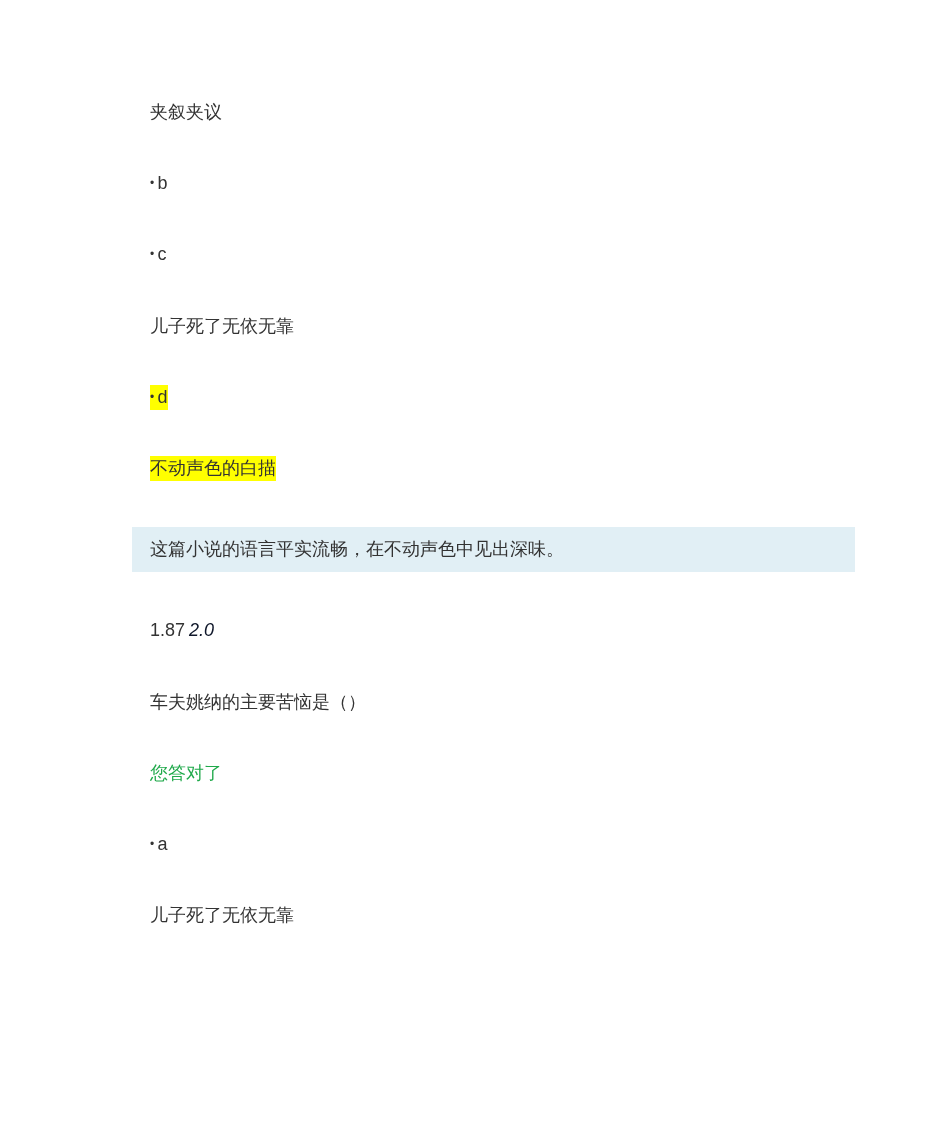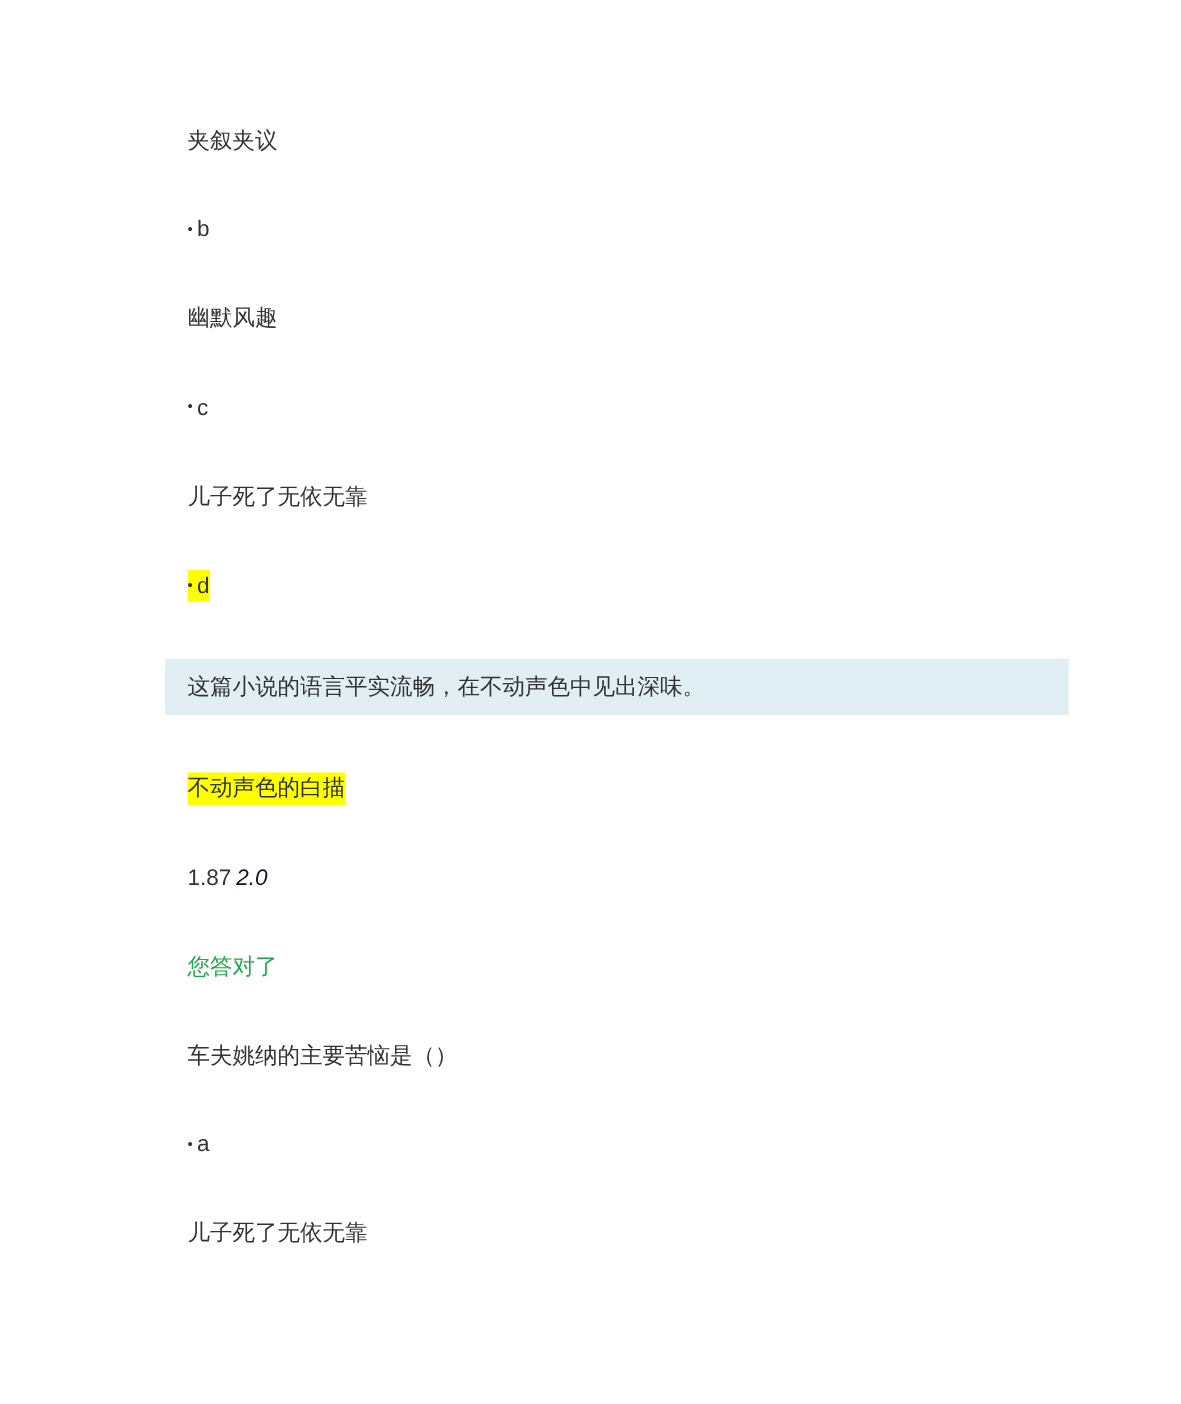--- a/index.html
+++ b/index.html
@@ -55,54 +55,51 @@
 <div class="page">
 
   <div class="block">
     <span>夹叙夹议</span>
   </div>
 
   <div class="block bullet">
     <span>b</span>
   </div>
 
-  <div class="block">
-    <span>幽默风趣</span>
-  </div>
 
   <div class="block bullet">
     <span>c</span>
   </div>
 
   <div class="block">
     <span>儿子死了无依无靠</span>
   </div>
 
   <div class="block">
     <span class="highlight bullet"><span>d</span></span>
   </div>
 
+  <div class="block">
+    <span class="highlight">不动声色的白描</span>
+  </div>
+
   <div class="block explain">
     <span>这篇小说的语言平实流畅，在不动声色中见出深味。</span>
-  </div>
-
-  <div class="block">
-    <span class="highlight">不动声色的白描</span>
   </div>
 
   <div class="block qnum">
     <span>1.87</span><span class="score">2.0</span>
   </div>
 
+  <div class="block">
+    <span>车夫姚纳的主要苦恼是（）</span>
+  </div>
+
   <div class="block correct">
     <span>您答对了</span>
-  </div>
-
-  <div class="block">
-    <span>车夫姚纳的主要苦恼是（）</span>
   </div>
 
   <div class="block bullet">
     <span>a</span>
   </div>
 
   <div class="block">
     <span>儿子死了无依无靠</span>
   </div>
 

